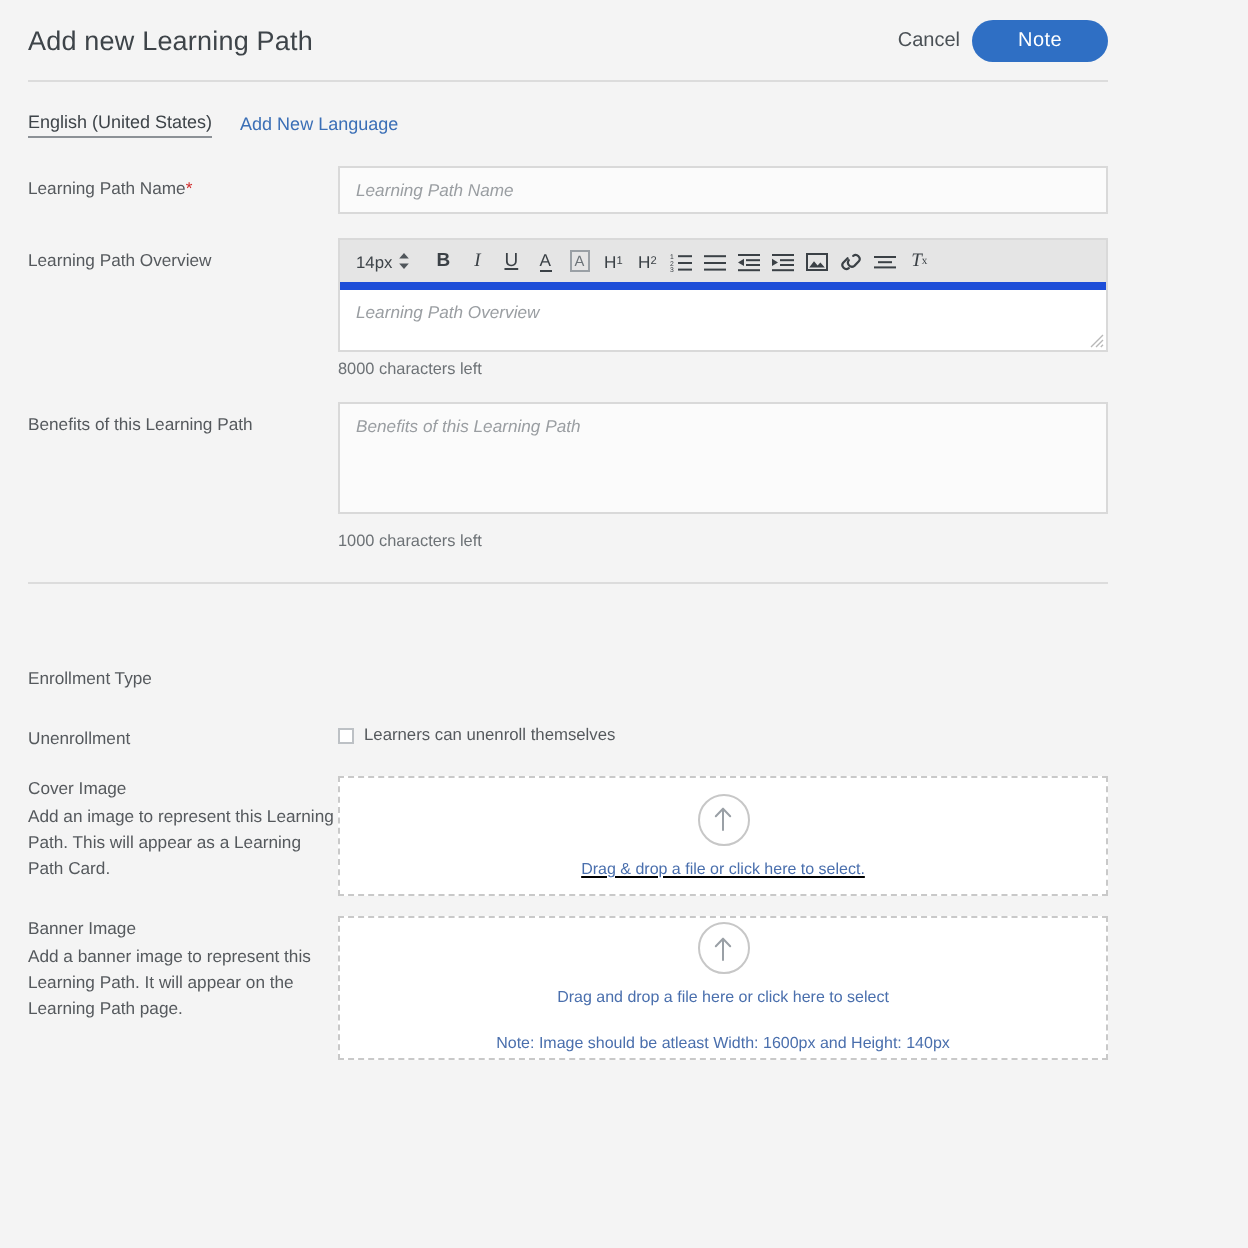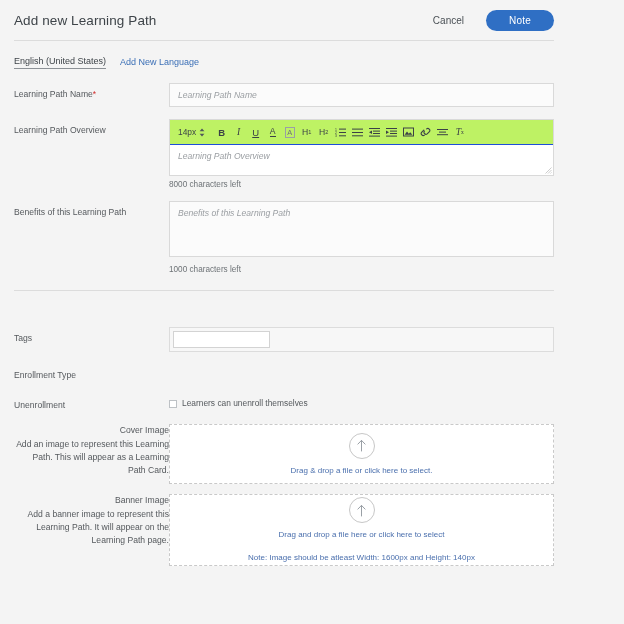--- a/index.html
+++ b/index.html
@@ -26,21 +26,20 @@
   .page-title {
     font-size: 13.5px;
     color: #3e4449;
     font-weight: 400;
     letter-spacing: .1px;
   }
   .header-actions {
     margin-left: auto;
     display: flex;
     align-items: center;
-    gap: 16px;
   }
   .cancel-btn {
     font-size: 10px;
     color: #4a5055;
     background: none;
     border: none;
     cursor: pointer;
     padding: 4px 6px;
     font-family: inherit;
   }
@@ -94,21 +93,21 @@
   }
   .row-label {
     width: 155px;
     flex: 0 0 155px;
     font-size: 8.6px;
     color: #55595d;
     line-height: 13.2px;
     padding-top: 5px;
   }
   .row-label .req { color: #d02b2b; }
-  .row-label .sub { display: block; text-align: right; }
+  .row-label .sub { display: block; }
   .row-field { flex: 1 1 auto; }
 
   .text-input {
     width: 100%;
     height: 24px;
     border: 1px solid #d9d9d9;
     background: #fbfbfb;
     font-size: 8.6px;
     font-style: italic;
     color: #9a9ea2;
@@ -118,22 +117,22 @@
   }
   .text-input::placeholder { color: #9a9ea2; font-style: italic; opacity: 1; }
 
   
   .rte {
     border: 1px solid #d9d9d9;
     background: #ffffff;
   }
   .rte-toolbar {
     height: 25px;
-    border-bottom: 1px solid #1d4ed8;
-    background: #bef264;
+    border-bottom: 4px solid #1d4ed8;
+    background: #e5e5e5;
     display: flex;
     align-items: center;
     padding: 0 8px;
     gap: 0px;
   }
   .tb-size {
     display: flex;
     align-items: center;
     gap: 3px;
     font-size: 8.4px;
@@ -275,21 +274,21 @@
     width: 100%;
     border: 1px dashed #c9c9c9;
     background: #ffffff;
     display: flex;
     flex-direction: column;
     align-items: center;
     justify-content: center;
     cursor: pointer;
     position: relative;
   }
-  .dz-cover { height: 60px; }
+  .dz-cover { height: 60px; text-decoration: underline; }
   .dz-banner { height: 72px; }
   .dz-icon {
     width: 26px; height: 26px;
     border: 1px solid #c7c7c7;
     border-radius: 50%;
     display: flex;
     align-items: center;
     justify-content: center;
     margin-bottom: 6px;
   }
@@ -443,28 +442,20 @@
         <div class="counter">1000 characters left</div>
       </div>
     </div>
 
   </div>
 
   <div class="divider"></div>
 
   <div class="form">
 
-    <div class="row">
-      <div class="row-label">Tags</div>
-      <div class="row-field">
-        <div class="tags-wrap">
-          <input class="tags-input" type="text" placeholder="" style="">
-        </div>
-      </div>
-    </div>
 
     <div class="row">
       <div class="row-label">Enrollment Type</div>
     </div>
 
     <div class="row">
       <div class="row-label">Unenrollment</div>
       <div class="row-field">
         <div class="check-row">
           <div class="checkbox"></div>

